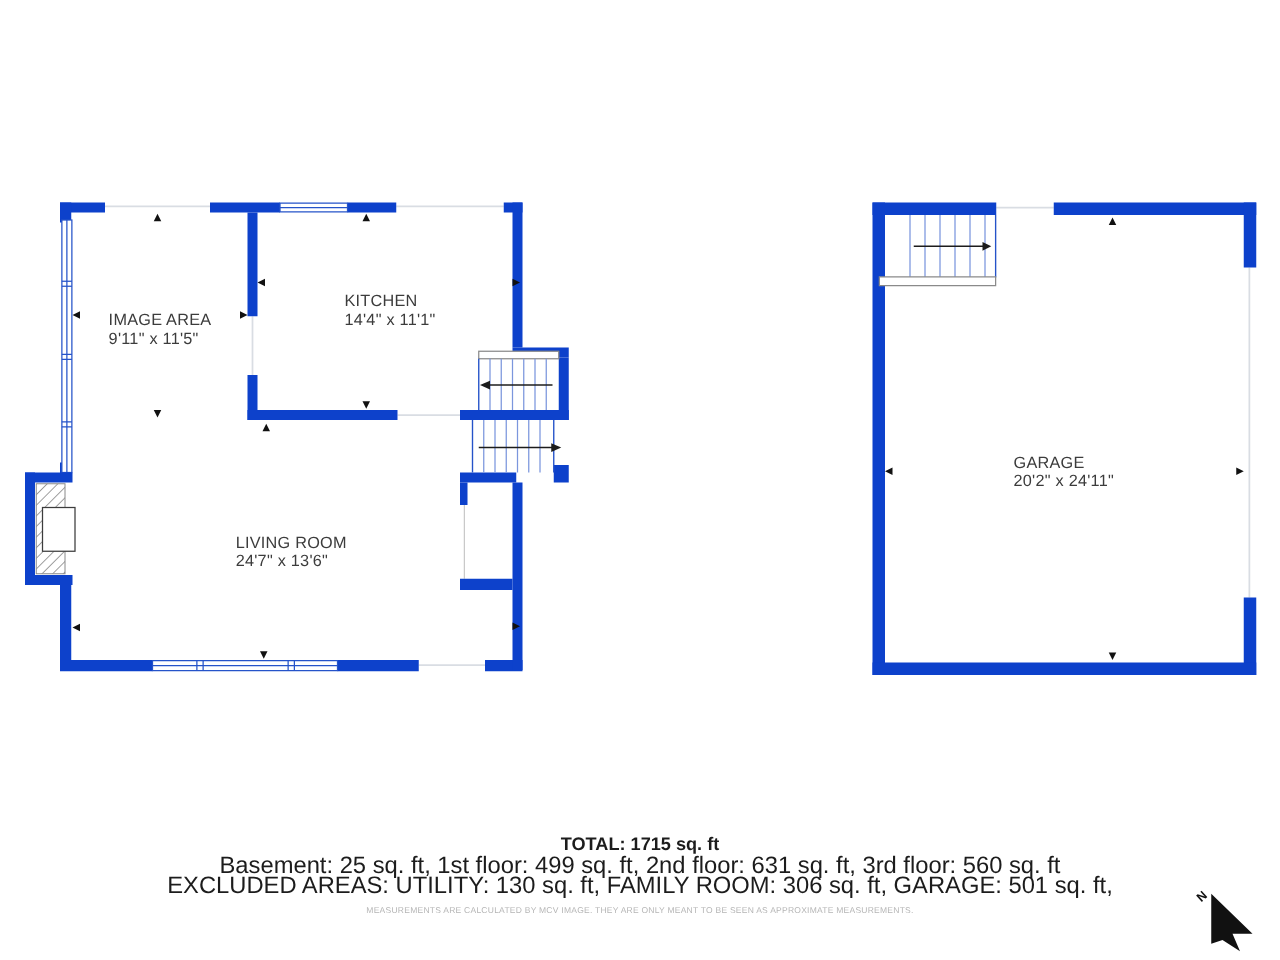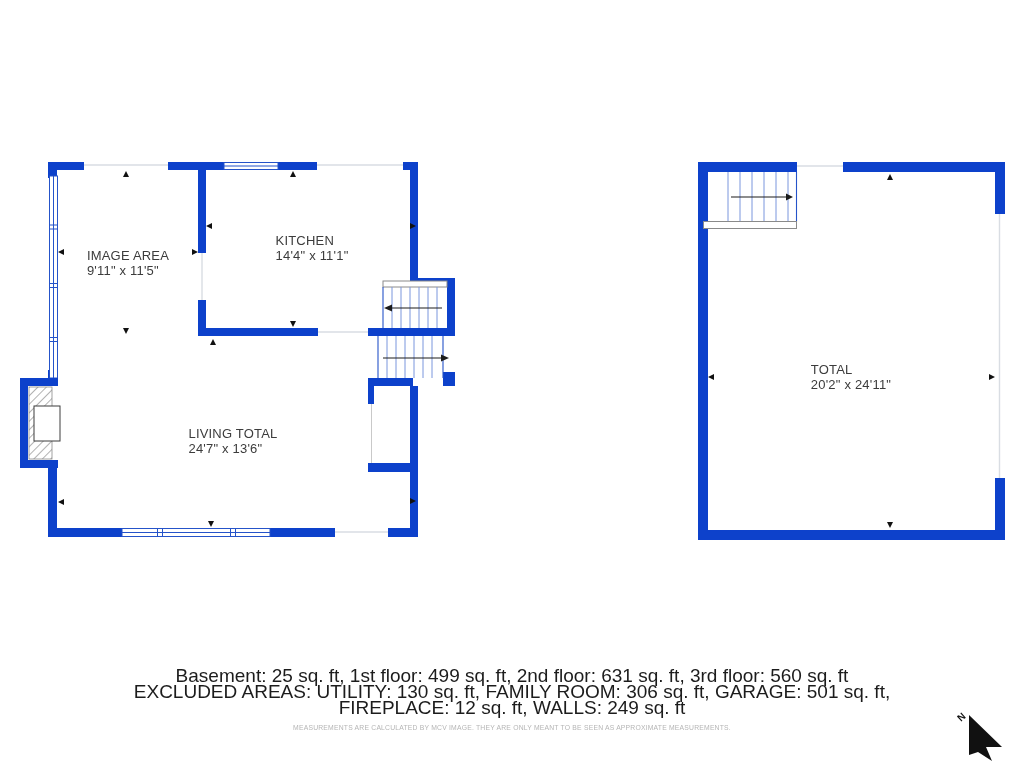--- a/index.html
+++ b/index.html
@@ -211,28 +211,28 @@
 
   <div class="room-label" style="left:128px;top:248px">
     <div>IMAGE AREA</div>
     <div>9'11" x 11'5"</div>
   </div>
   <div class="room-label" style="left:312px;top:233px">
     <div>KITCHEN</div>
     <div>14'4" x 11'1"</div>
   </div>
   <div class="room-label" style="left:233px;top:426px">
-    <div>LIVING TOTAL</div>
+    <div>LIVING ROOM</div>
     <div>24'7" x 13'6"</div>
   </div>
   <div class="room-label" style="left:851px;top:362px">
-    <div>TOTAL</div>
+    <div>GARAGE</div>
     <div>20'2" x 24'11"</div>
   </div>
 
   <div class="footer">
+    <p class="total">TOTAL: 1715 sq. ft</p>
     <p>Basement: 25 sq. ft, 1st floor: 499 sq. ft, 2nd floor: 631 sq. ft, 3rd floor: 560 sq. ft</p>
     <p>EXCLUDED AREAS: UTILITY: 130 sq. ft, FAMILY ROOM: 306 sq. ft, GARAGE: 501 sq. ft,</p>
-    <p>FIREPLACE: 12 sq. ft, WALLS: 249 sq. ft</p>
     <p class="disclaimer">MEASUREMENTS ARE CALCULATED BY MCV IMAGE. THEY ARE ONLY MEANT TO BE SEEN AS APPROXIMATE MEASUREMENTS.</p>
   </div>
 
 </div>
 
 </body></html>

